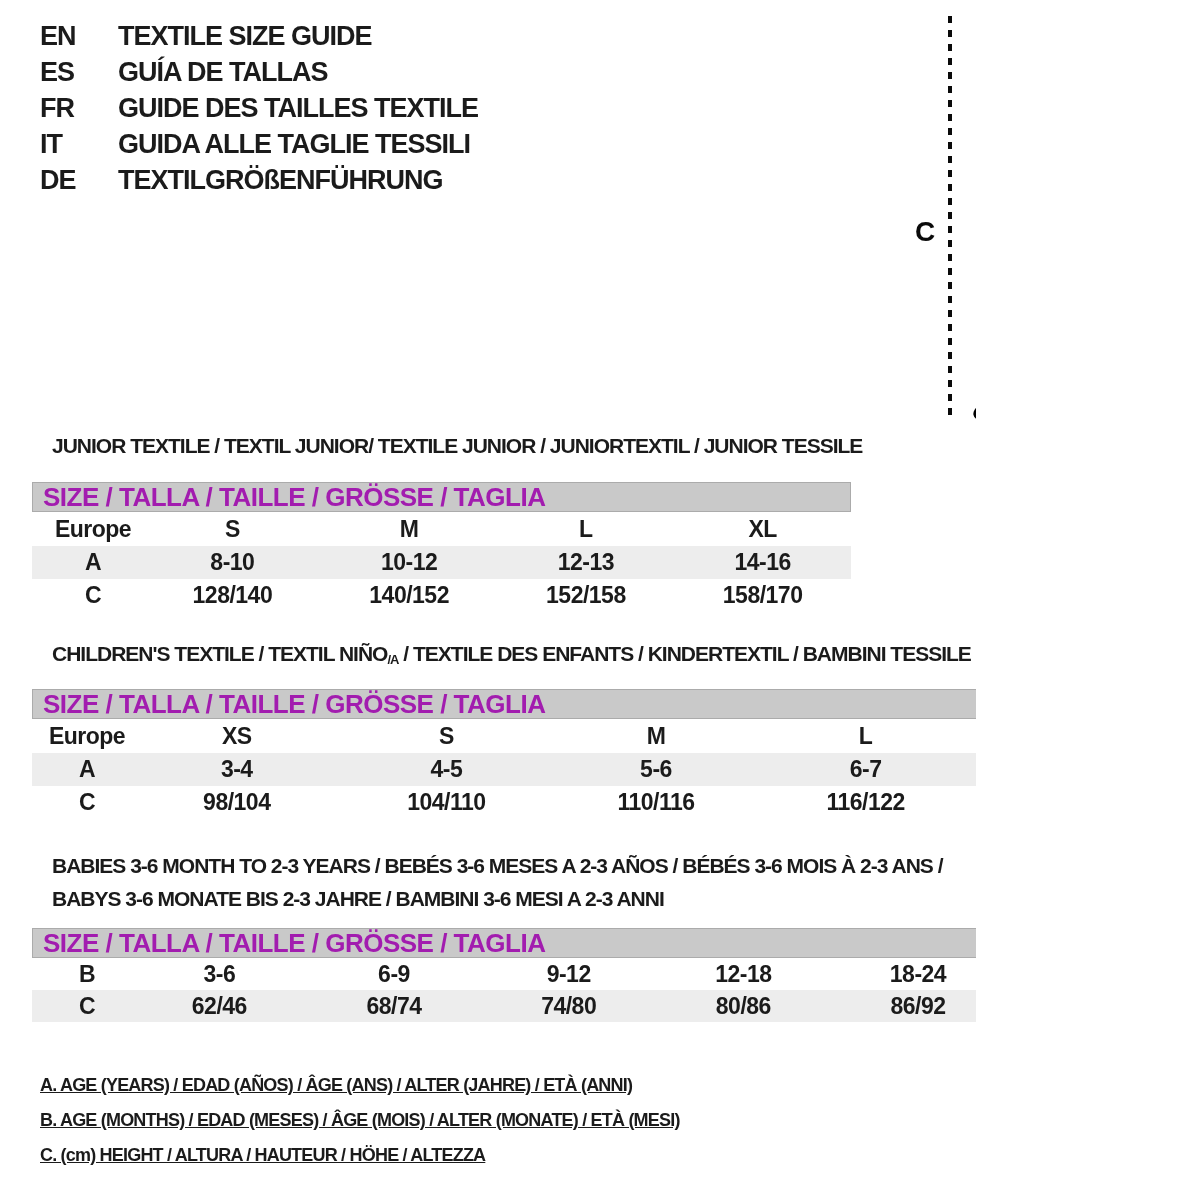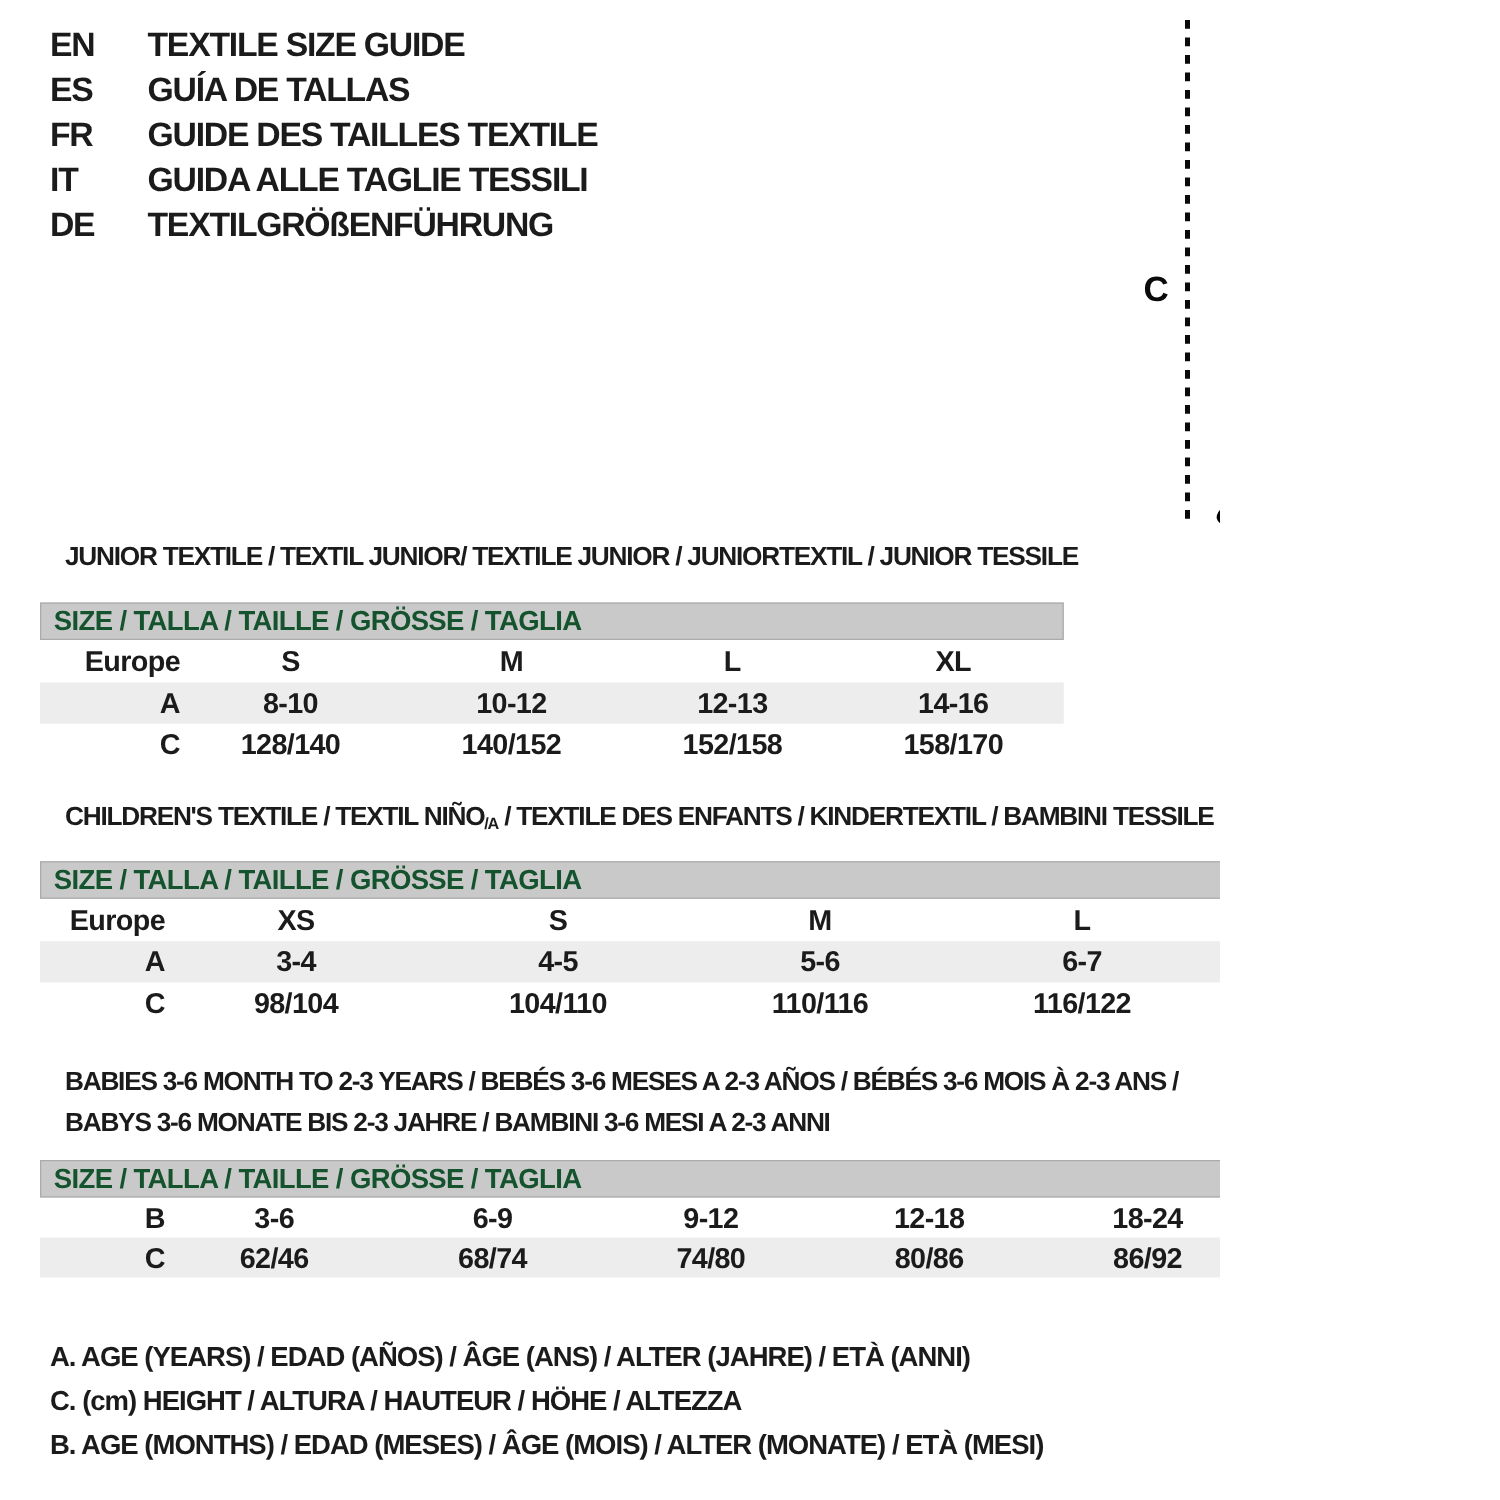--- a/index.html
+++ b/index.html
@@ -16,32 +16,32 @@
   .figure-svg { position:absolute; left:880px; top:0; }
   
   .section-title { position:absolute; left:52px; font-size:21px; font-weight:700; letter-spacing:-1px; line-height:24px; white-space:nowrap; }
   .title-sub { font-size:0.62em; vertical-align:-0.25em; }
   .babies-title { line-height:33px; white-space:normal; width:960px; }
   
   .size-table { position:absolute; left:32px; }
   .size-bar {
     height:28px; background:#c9c9c9; border:1px solid #ababab;
     display:flex; align-items:center; padding-left:10px;
-    font-size:22px; font-weight:700; letter-spacing:-0.5px; color:#14532d;
+    font-size:26px; font-weight:700; letter-spacing:-0.5px; color:#a21caf;
   }
   .trow { display:grid; align-items:center; height:33px; font-size:23px; font-weight:700; letter-spacing:-0.5px; }
   .cols-4 { grid-template-columns:112px repeat(4,1fr); }
   .cols-5 { grid-template-columns:100px repeat(5,1fr); }
   .cols-6 { grid-template-columns:100px repeat(6,1fr); }
   .row-gray { background:#ededed; }
-  .tlabel { padding-left:10px; text-align:right; }
+  .tlabel { padding-left:10px; text-align:center; }
   .tcell { text-align:center; }
   
   .legend { position:absolute; left:40px; top:1068px; }
-  .legend-line { font-size:22px; font-weight:700; letter-spacing:-0.8px; line-height:35px; white-space:nowrap; }
+  .legend-line { font-size:18px; font-weight:700; letter-spacing:-0.8px; line-height:35px; white-space:nowrap;text-decoration:underline; }
 </style>
 </head>
 <body>
 
 <div class="page">
 
   <div class="lang-list">
     <div class="lang-row">
       <span class="lang-code">EN</span>
       <span class="lang-title">TEXTILE SIZE GUIDE</span>
@@ -158,17 +158,17 @@
       <div class="tcell">68/74</div>
       <div class="tcell">74/80</div>
       <div class="tcell">80/86</div>
       <div class="tcell">86/92</div>
       <div class="tcell">92/98</div>
     </div>
   </div>
 
   <div class="legend">
     <div class="legend-line">A. AGE (YEARS) / EDAD (AÑOS) / ÂGE (ANS) / ALTER (JAHRE) / ETÀ (ANNI)</div>
+    <div class="legend-line">B. AGE (MONTHS) / EDAD (MESES) / ÂGE (MOIS) / ALTER (MONATE) / ETÀ (MESI)</div>
     <div class="legend-line">C. (cm) HEIGHT / ALTURA / HAUTEUR / HÖHE / ALTEZZA</div>
-    <div class="legend-line">B. AGE (MONTHS) / EDAD (MESES) / ÂGE (MOIS) / ALTER (MONATE) / ETÀ (MESI)</div>
   </div>
 
 </div>
 
 </body></html>

